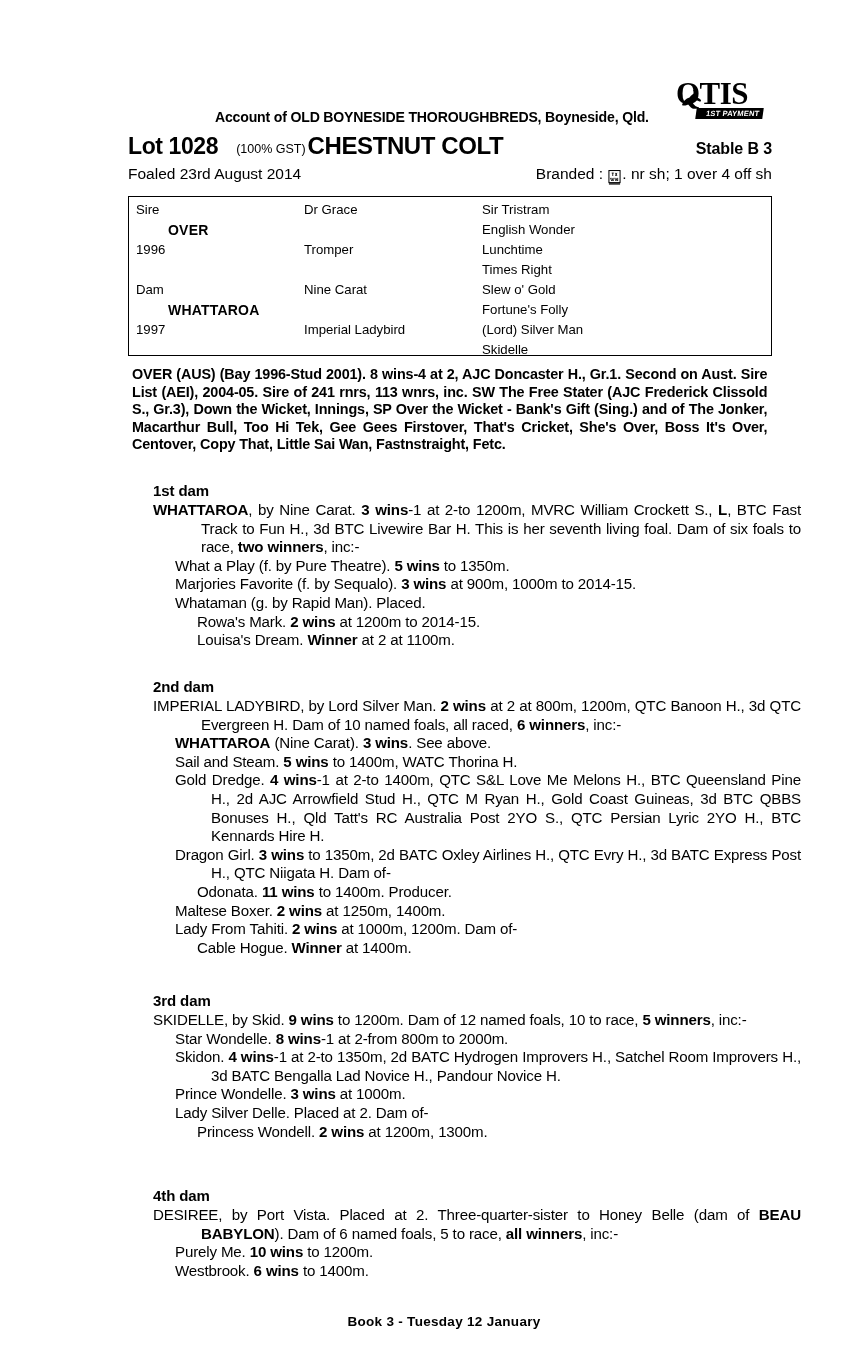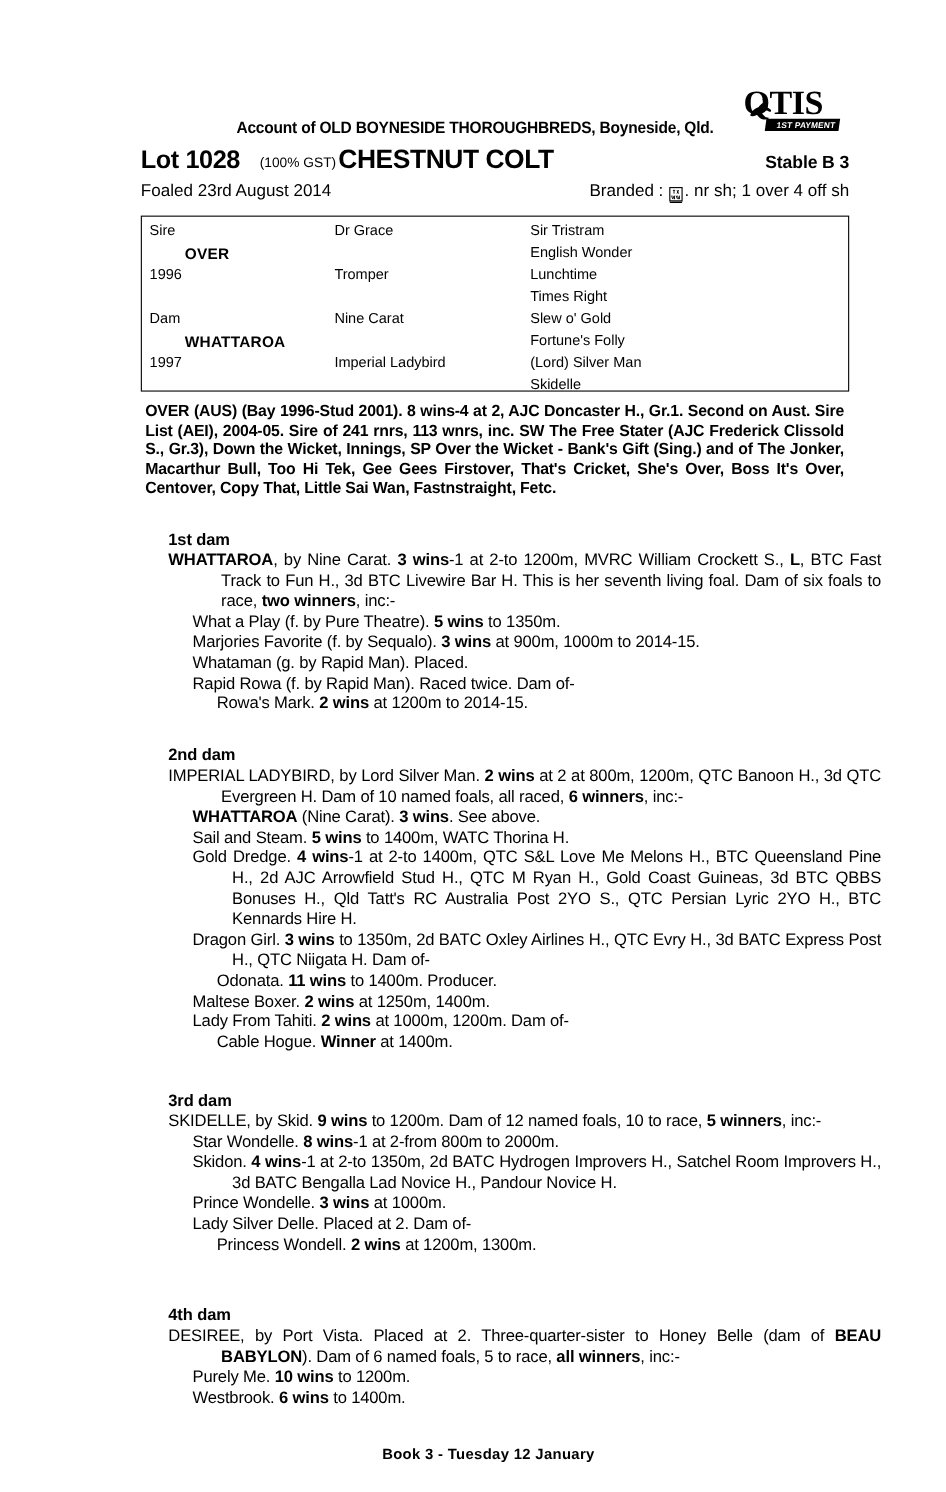--- a/index.html
+++ b/index.html
@@ -321,22 +321,22 @@
 
   <div class="sire-block">OVER (AUS) (Bay 1996-Stud 2001). 8 wins-4 at 2, AJC Doncaster H., Gr.1. Second on Aust. Sire List (AEI), 2004-05. Sire of 241 rnrs, 113 wnrs, inc. SW The Free Stater (AJC Frederick Clissold S., Gr.3), Down the Wicket, Innings, SP Over the Wicket - Bank's Gift (Sing.) and of The Jonker, Macarthur Bull, Too Hi Tek, Gee Gees Firstover, That's Cricket, She's Over, Boss It's Over, Centover, Copy That, Little Sai Wan, Fastnstraight, Fetc.</div>
 
   <div id="dams-host">
       <div class="dam-section" style="top: 472px;">
         <div class="dam-title">1st dam</div>
         <div class="entry hang1"><b>WHATTAROA</b>, by Nine Carat. <b>3 wins</b>-1 at 2-to 1200m, MVRC William Crockett S., <b>L</b>, BTC Fast Track to Fun H., 3d BTC Livewire Bar H. This is her seventh living foal. Dam of six foals to race, <b>two winners</b>, inc:-</div>
         <div class="entry lvl1">What a Play (f. by Pure Theatre). <b>5 wins</b> to 1350m.</div>
         <div class="entry lvl1">Marjories Favorite (f. by Sequalo). <b>3 wins</b> at 900m, 1000m to 2014-15.</div>
         <div class="entry lvl1">Whataman (g. by Rapid Man). Placed.</div>
-        <div class="entry lvl1">Rapid Rowa (f. by Rapid Man). Raced twice. Dam of-</div>
         <div class="entry lvl2">Rowa's Mark. <b>2 wins</b> at 1200m to 2014-15.</div>
+        <div class="entry lvl2">Louisa's Dream. <b>Winner</b> at 2 at 1100m.</div>
       </div>
       <div class="dam-section" style="top: 668px;">
         <div class="dam-title">2nd dam</div>
         <div class="entry hang1">IMPERIAL LADYBIRD, by Lord Silver Man. <b>2 wins</b> at 2 at 800m, 1200m, QTC Banoon H., 3d QTC Evergreen H. Dam of 10 named foals, all raced, <b>6 winners</b>, inc:-</div>
         <div class="entry lvl1"><b>WHATTAROA</b> (Nine Carat). <b>3 wins</b>. See above.</div>
         <div class="entry lvl1">Sail and Steam. <b>5 wins</b> to 1400m, WATC Thorina H.</div>
         <div class="entry lvl1h">Gold Dredge. <b>4 wins</b>-1 at 2-to 1400m, QTC S&amp;L Love Me Melons H., BTC Queensland Pine H., 2d AJC Arrowfield Stud H., QTC M Ryan H., Gold Coast Guineas, 3d BTC QBBS Bonuses H., Qld Tatt's RC Australia Post 2YO S., QTC Persian Lyric 2YO H., BTC Kennards Hire H.</div>
         <div class="entry lvl1h">Dragon Girl. <b>3 wins</b> to 1350m, 2d BATC Oxley Airlines H., QTC Evry H., 3d BATC Express Post H., QTC Niigata H. Dam of-</div>
         <div class="entry lvl2">Odonata. <b>11 wins</b> to 1400m. Producer.</div>
         <div class="entry lvl1">Maltese Boxer. <b>2 wins</b> at 1250m, 1400m.</div>

